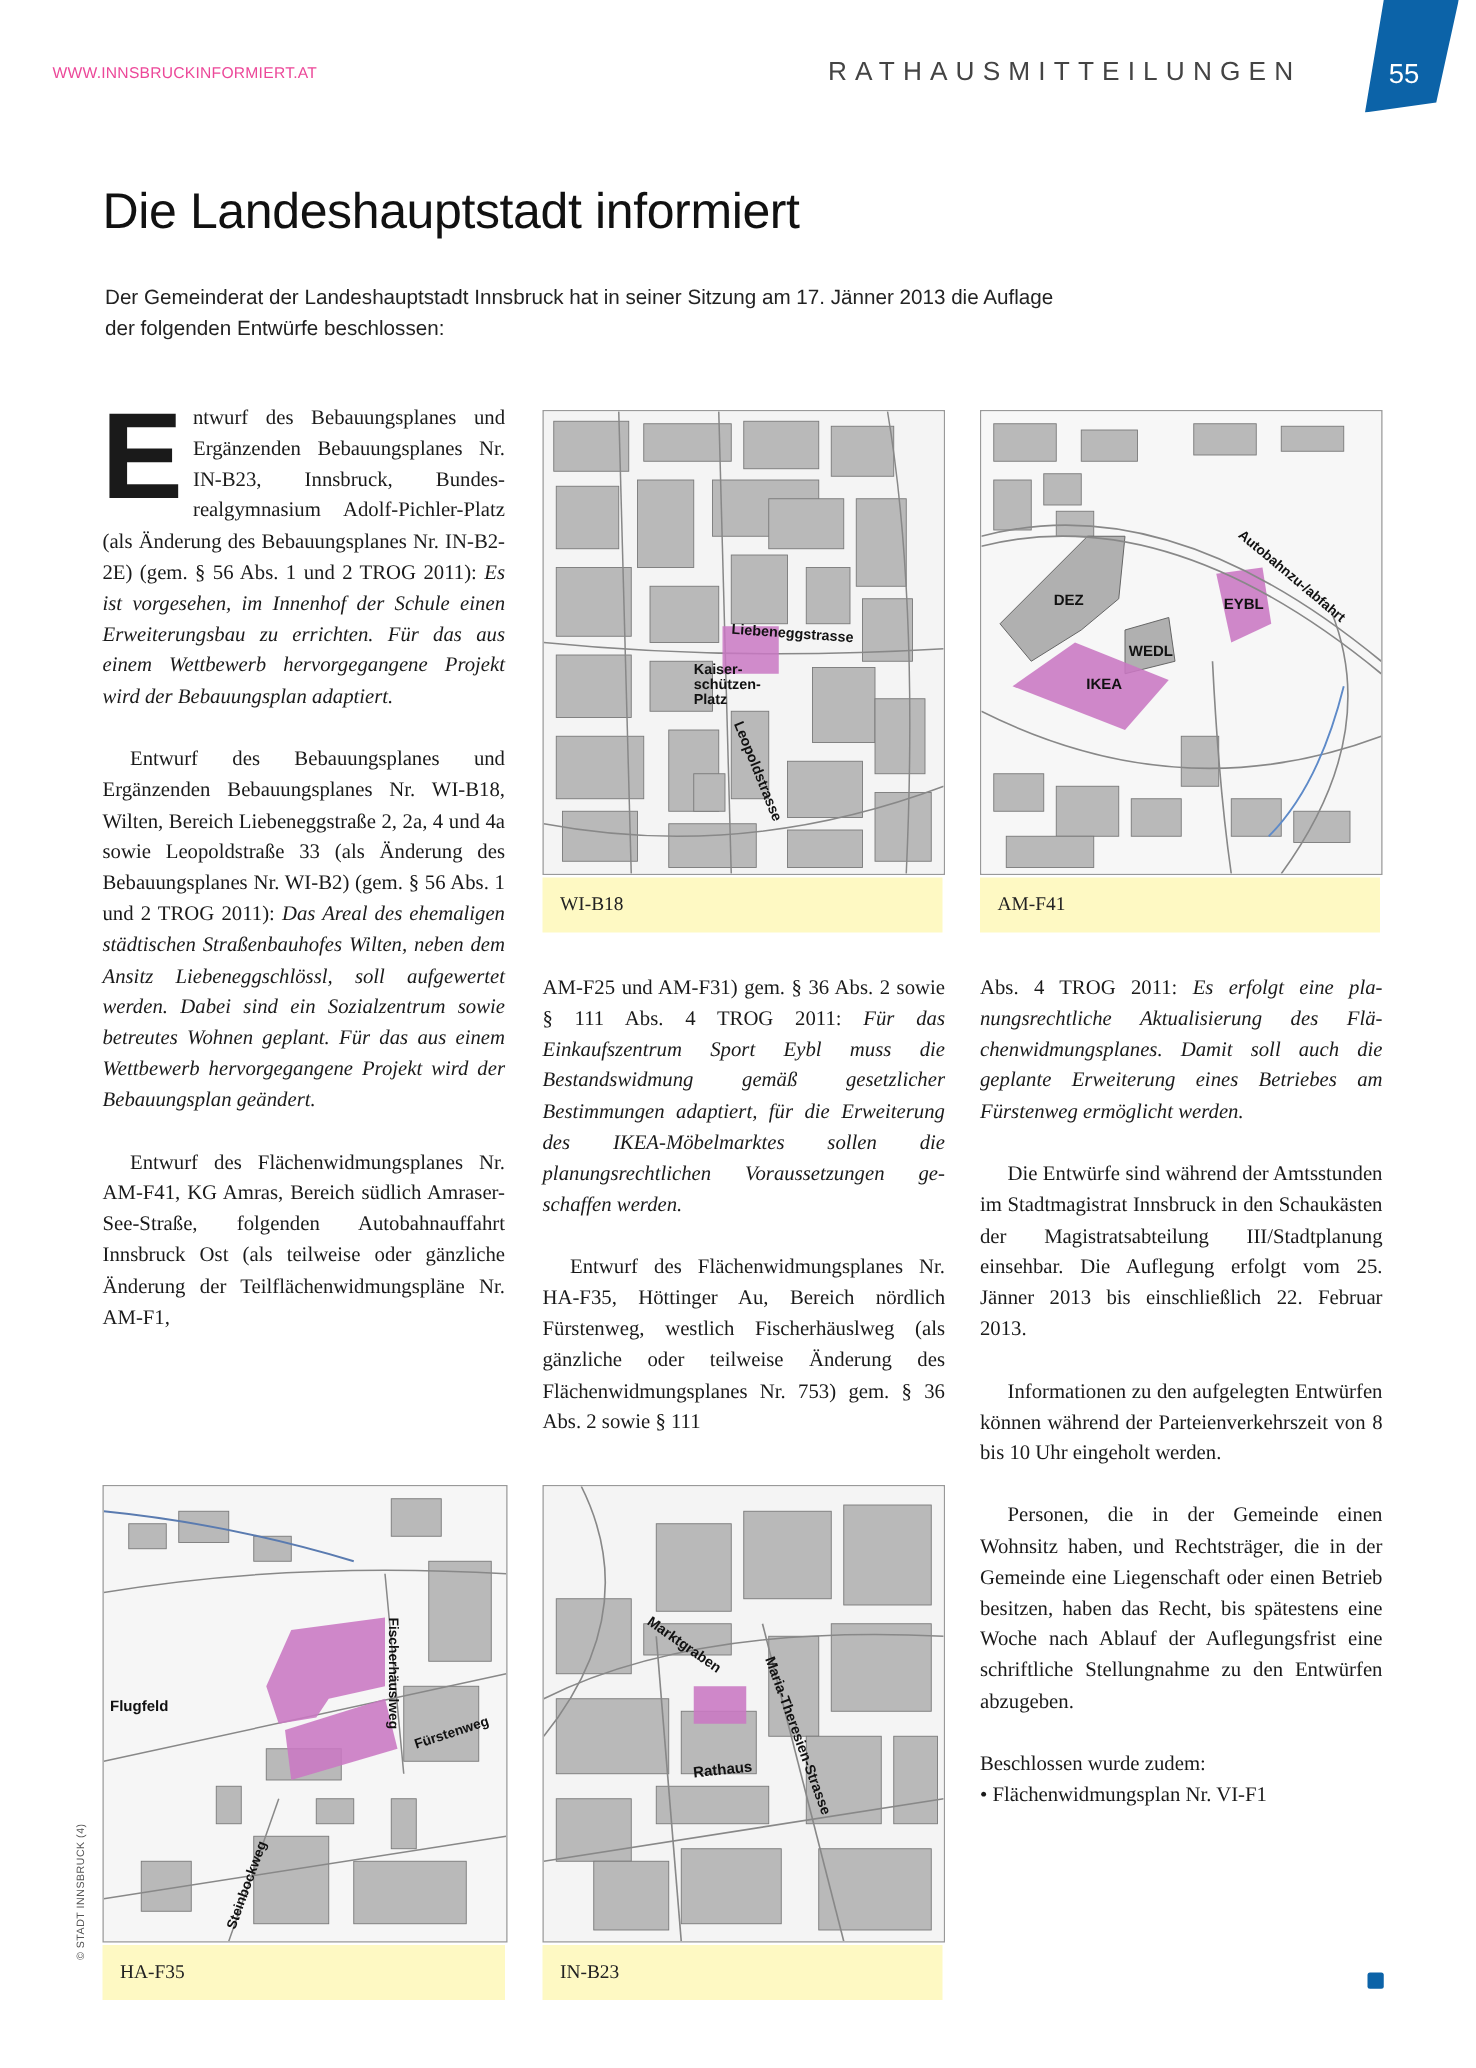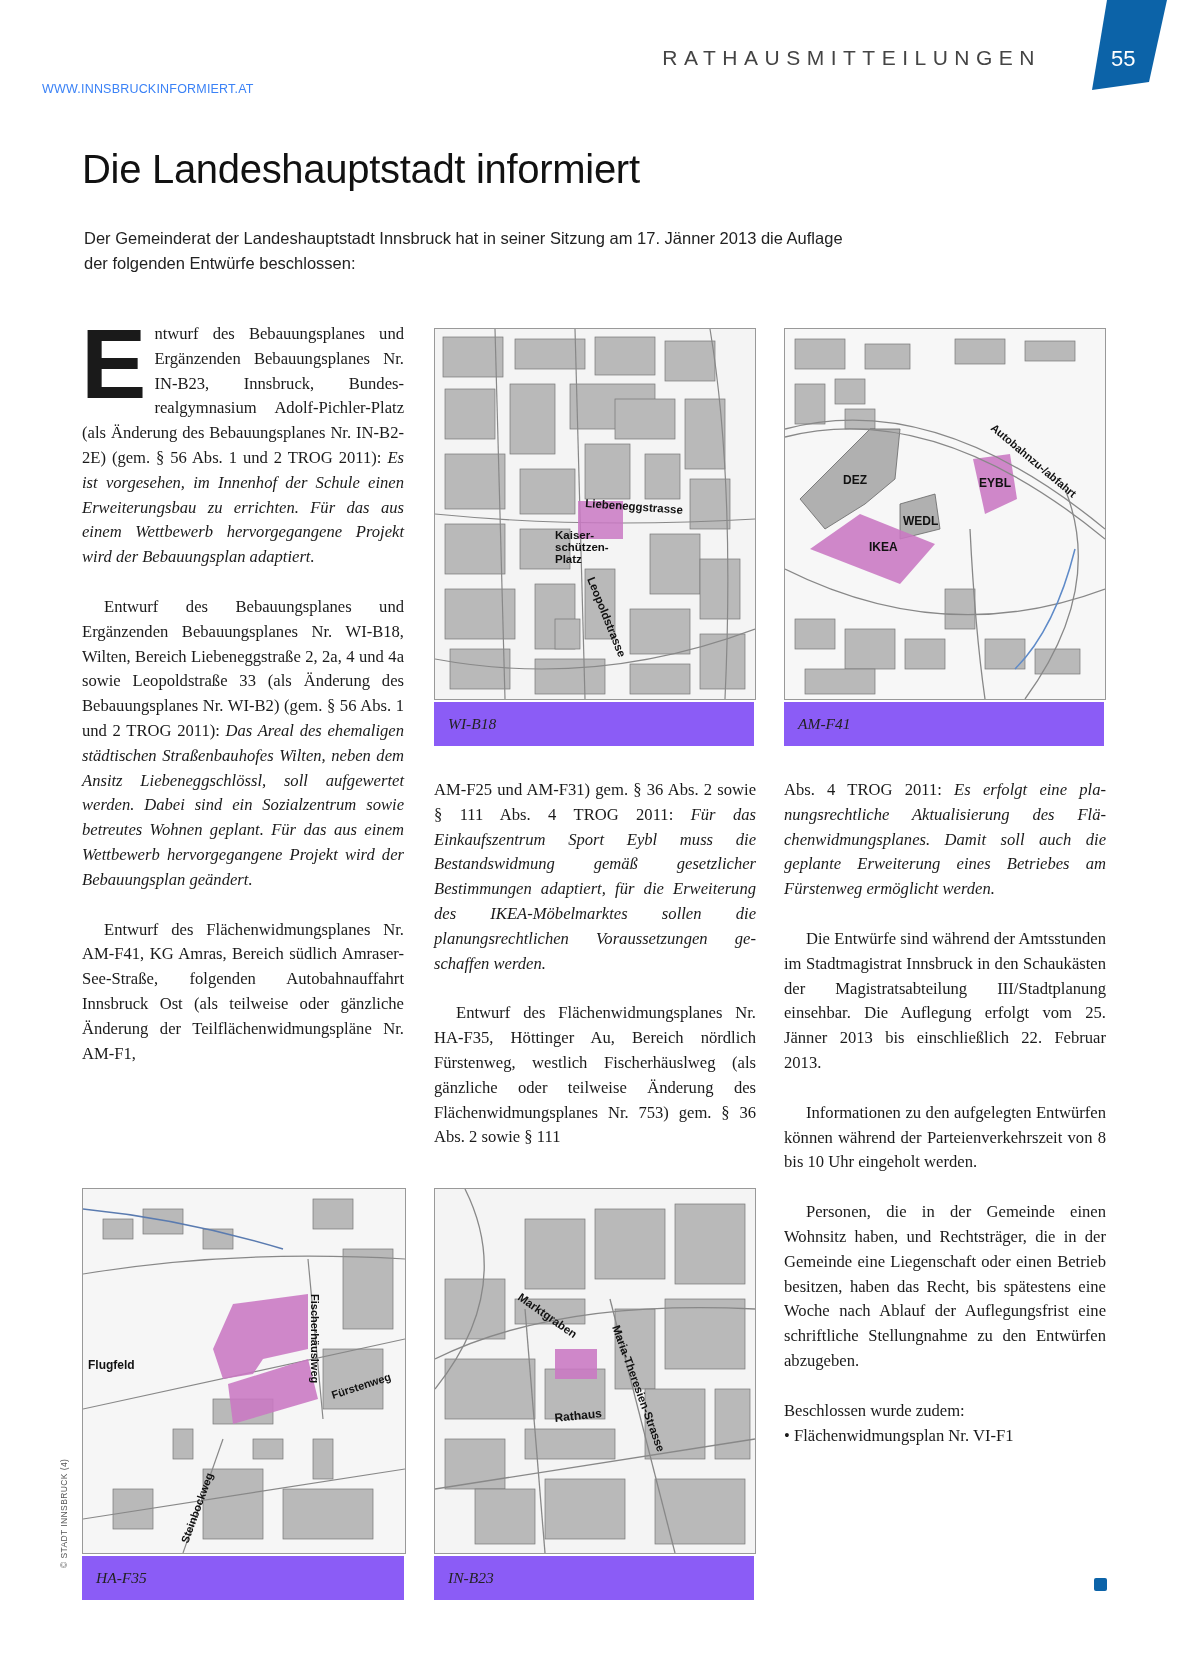--- a/index.html
+++ b/index.html
@@ -1,37 +1,37 @@
 <!DOCTYPE html>
 <html><head>
 <meta charset="utf-8">
 <style>
   html, body { margin: 0; padding: 0; background: #ffffff; }
   body { width: 1181px; height: 1654px; position: relative; overflow: hidden; color: #1a1a1a; }
   .sans { font-family: "Liberation Sans", "DejaVu Sans", sans-serif; }
   .serif { font-family: "Liberation Serif", "DejaVu Serif", serif; }
 
-  .site-url { position: absolute; left: 42px; top: 51px; font-size: 12.5px; color: #3b82f6; letter-spacing: 0.2px; margin-top: 31px; }
+  .site-url { position: absolute; left: 42px; top: 51px; font-size: 12.5px; color: #ec4899; letter-spacing: 0.2px; }
   .section-title { position: absolute; right: 140px; top: 46px; font-size: 21px; letter-spacing: 6.5px; color: #444; }
   .page-tab { position: absolute; right: 14px; top: 0; width: 78px; height: 90px; }
   .page-tab svg { position: absolute; left: 0; top: 0; }
   .page-num { position: absolute; left: 22px; top: 46px; font-size: 22px; color: #fff; }
 
   .title { position: absolute; left: 82px; top: 147px; font-size: 40px; font-weight: normal; color: #111; margin: 0; letter-spacing: -0.3px; }
   .intro { position: absolute; left: 84px; top: 226px; width: 780px; font-size: 16.5px; line-height: 25px; color: #222; }
 
   .col { position: absolute; font-size: 16.6px; line-height: 24.8px; text-align: justify; hyphens: manual; }
   .col p { margin: 0 0 25px 0; text-indent: 22px; }
   .col p.noindent { text-indent: 0; }
   .col em { font-style: italic; }
   .dropcap { float: left; font-family: "Liberation Sans", "DejaVu Sans", sans-serif; font-weight: bold; font-size: 98px; line-height: 76px; height: 76px; margin: 4px 8px 0 -1px; color: #1a1a1a; }
 
   .map-box { position: absolute; background: #fafafa; border: 1px solid #999; overflow: hidden; }
   .map-box svg { display: block; }
-  .caption { position: absolute; background: #8b5cf6; font-style: italic; font-size: 15.5px; padding-left: 14px; line-height: 44px; height: 44px; color: #222; }
+  .caption { position: absolute; background: #fef9c3; font-size: 15.5px; padding-left: 14px; line-height: 44px; height: 44px; color: #222; }
 
   .copyright { position: absolute; left: 59px; top: 1568px; transform: rotate(-90deg); transform-origin: left top; font-size: 8.5px; color: #555; letter-spacing: 0.4px; white-space: nowrap; }
   .end-mark { position: absolute; left: 1094px; top: 1578px; width: 13px; height: 13px; background: #0c63a8; border-radius: 2px; }
 </style>
 </head>
 <body>
 
 <div class="site-url sans">WWW.INNSBRUCKINFORMIERT.AT</div>
 <div class="section-title sans">RATHAUSMITTEILUNGEN</div>
 <div class="page-tab">

